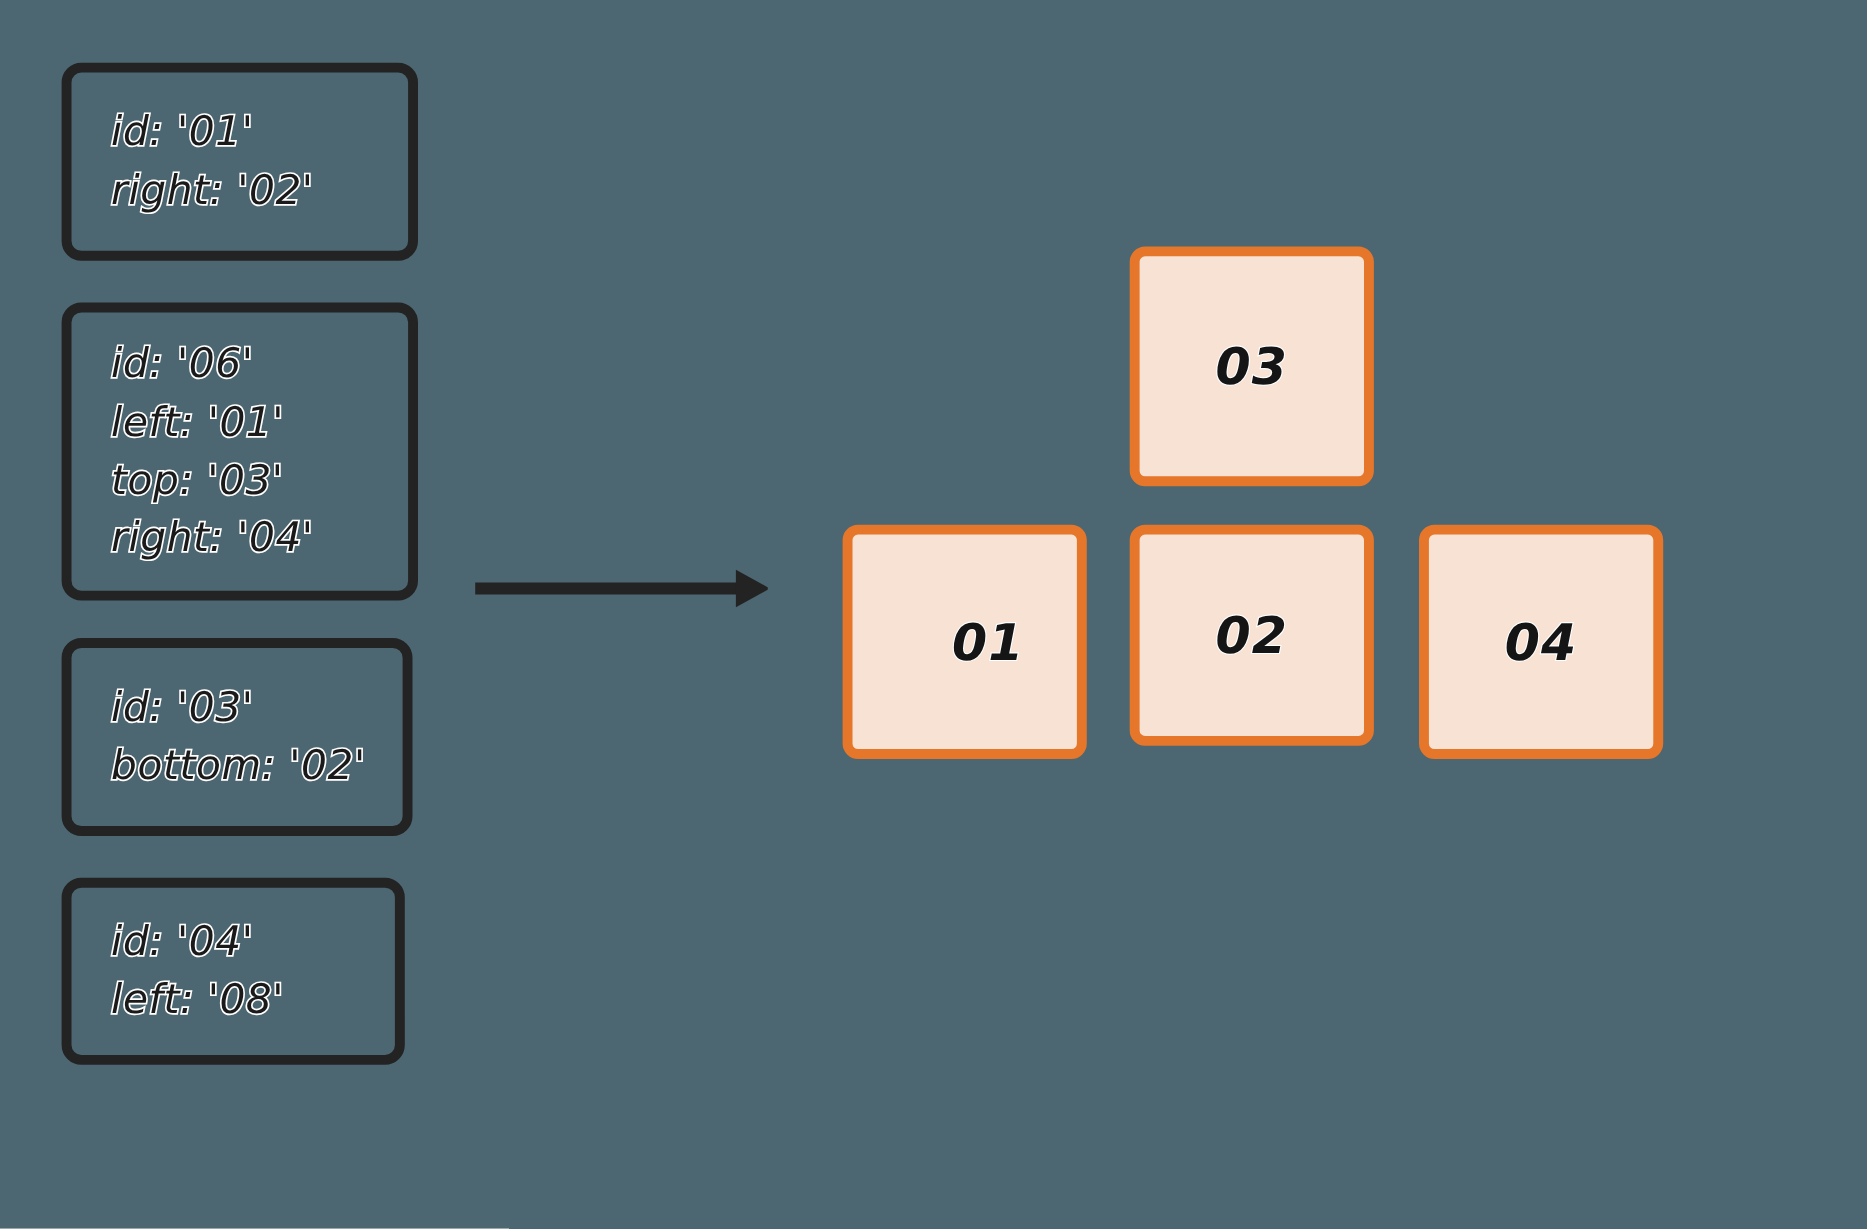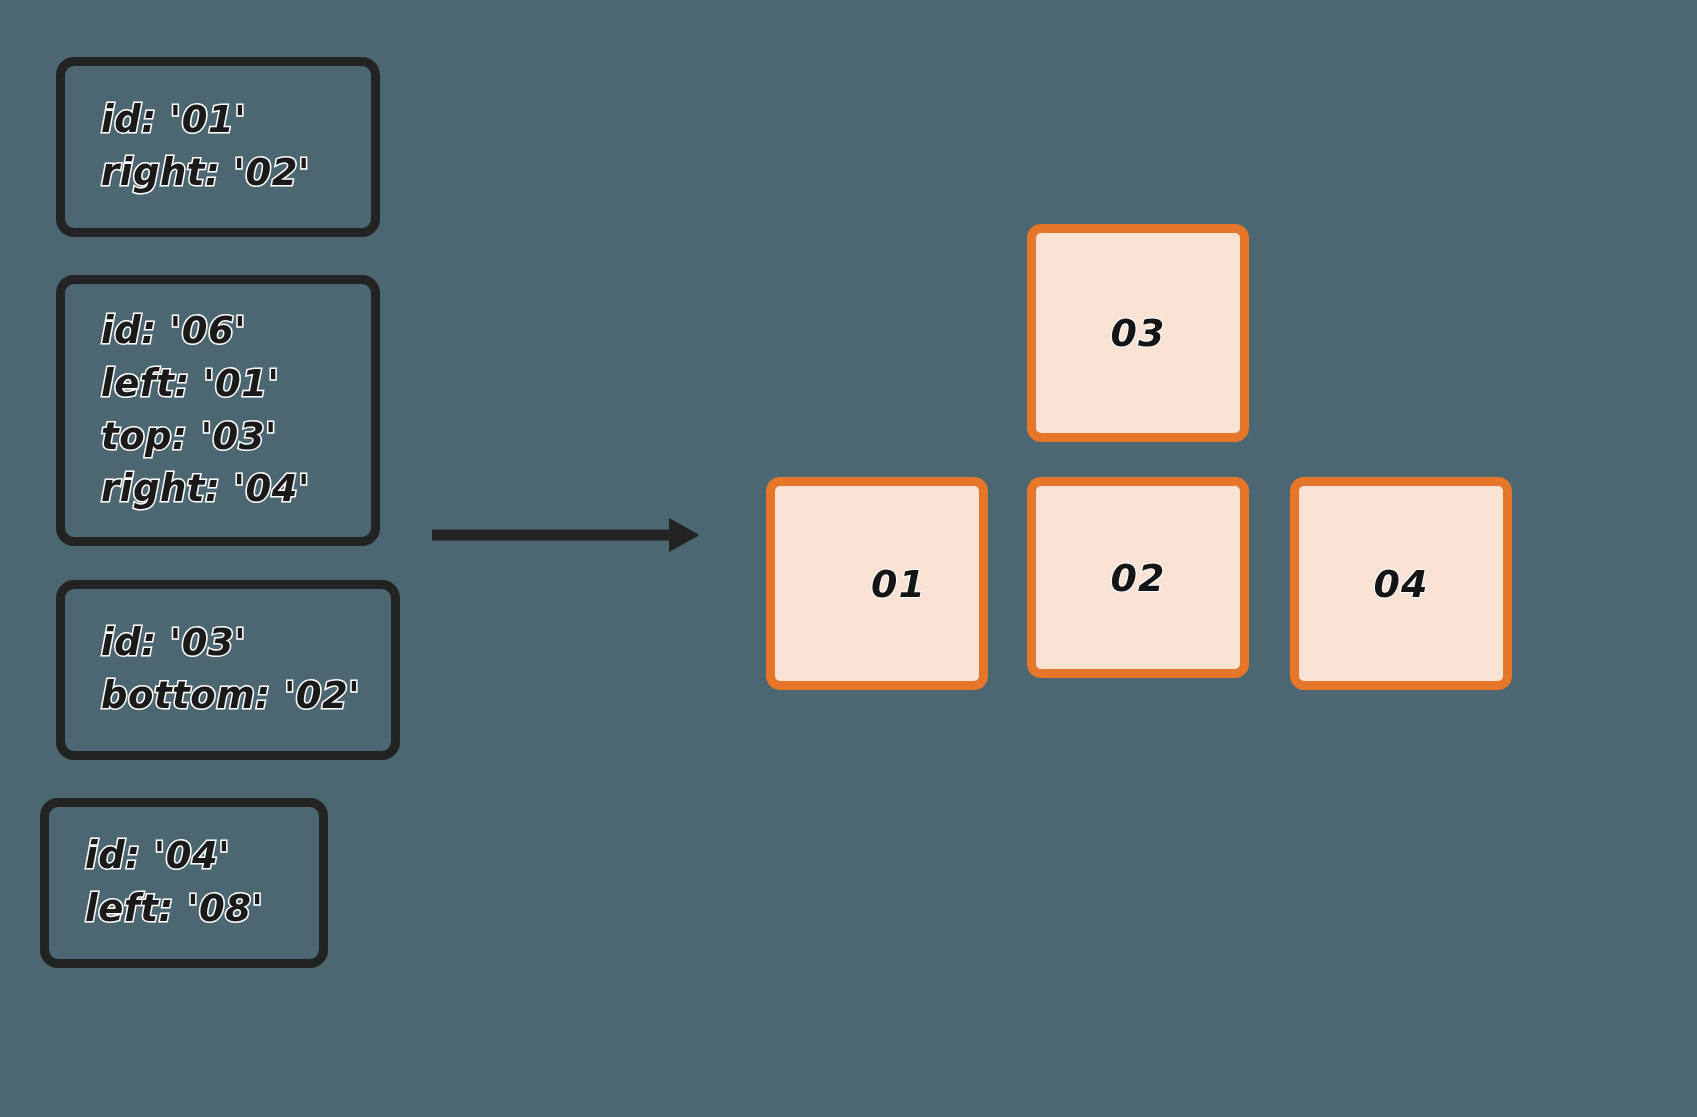--- a/index.html
+++ b/index.html
@@ -25,21 +25,21 @@
     background: transparent;
     border: 9px solid #232323;
     border-radius: 18px;
     display: flex;
     flex-direction: column;
     justify-content: center;
     padding-left: 36px;
   }
   .spec-line {
     font-family: "DejaVu Sans", sans-serif;
-    font-weight: 700;
+    font-weight: 400;
     font-style: italic;
     font-size: 37px;
     line-height: 1.42;
     letter-spacing: 0.5px;
     color: #1a1a1a;
     -webkit-text-stroke: 3px #ffffff;
     paint-order: stroke fill;
     white-space: nowrap;
   }
 
@@ -60,21 +60,21 @@
     border: 9px solid #E5762A;
     border-radius: 14px;
     display: flex;
     align-items: center;
     justify-content: center;
   }
   .tile-label {
     font-family: "DejaVu Sans", sans-serif;
     font-weight: 700;
     font-style: italic;
-    font-size: 38px;
+    font-size: 46px;
     letter-spacing: 1px;
     color: #151515;
     -webkit-text-stroke: 2px #ffffff;
     paint-order: stroke fill;
   }
 </style>
 </head>
 <body>
 
 <div id="canvas" style="width: 1697px; height: 1117px; background: rgb(76, 103, 113);">
@@ -84,26 +84,26 @@
     <div class="spec-line">right: '02'</div>
   </div>
 
   <div class="spec-card" id="card-1" style="left: 56px; top: 275px; width: 324px; height: 271px;">
     <div class="spec-line">id: '06'</div>
     <div class="spec-line">left: '01'</div>
     <div class="spec-line">top: '03'</div>
     <div class="spec-line">right: '04'</div>
   </div>
 
-  <div class="spec-card" id="card-2" style="left: 56px; top: 580px; width: 344px; height: 180px;">
+  <div class="spec-card" id="card-2" style="left: 56px; top: 580px; width: 319px; height: 180px;">
     <div class="spec-line">id: '03'</div>
     <div class="spec-line">bottom: '02'</div>
   </div>
 
-  <div class="spec-card" id="card-3" style="left: 40px; top: 798px; width: 288px; height: 170px; justify-content: center;">
+  <div class="spec-card" id="card-3" style="left: 56px; top: 798px; width: 312px; height: 170px; justify-content: center;">
     <div class="spec-line">id: '04'</div>
     <div class="spec-line">left: '08'</div>
   </div>
 
   <svg id="arrow" viewBox="0 0 270 70" xmlns="http://www.w3.org/2000/svg">
     <line x1="4" y1="35" x2="248" y2="35" stroke="#232323" stroke-width="11" stroke-linecap="butt"></line>
     <path d="M 241 18 L 272 35 L 241 52 Z" fill="#232323"></path>
   </svg>
 
   <div class="tile" id="tile-0" style="left: 1027px; top: 224px; width: 222px; height: 218px;">

